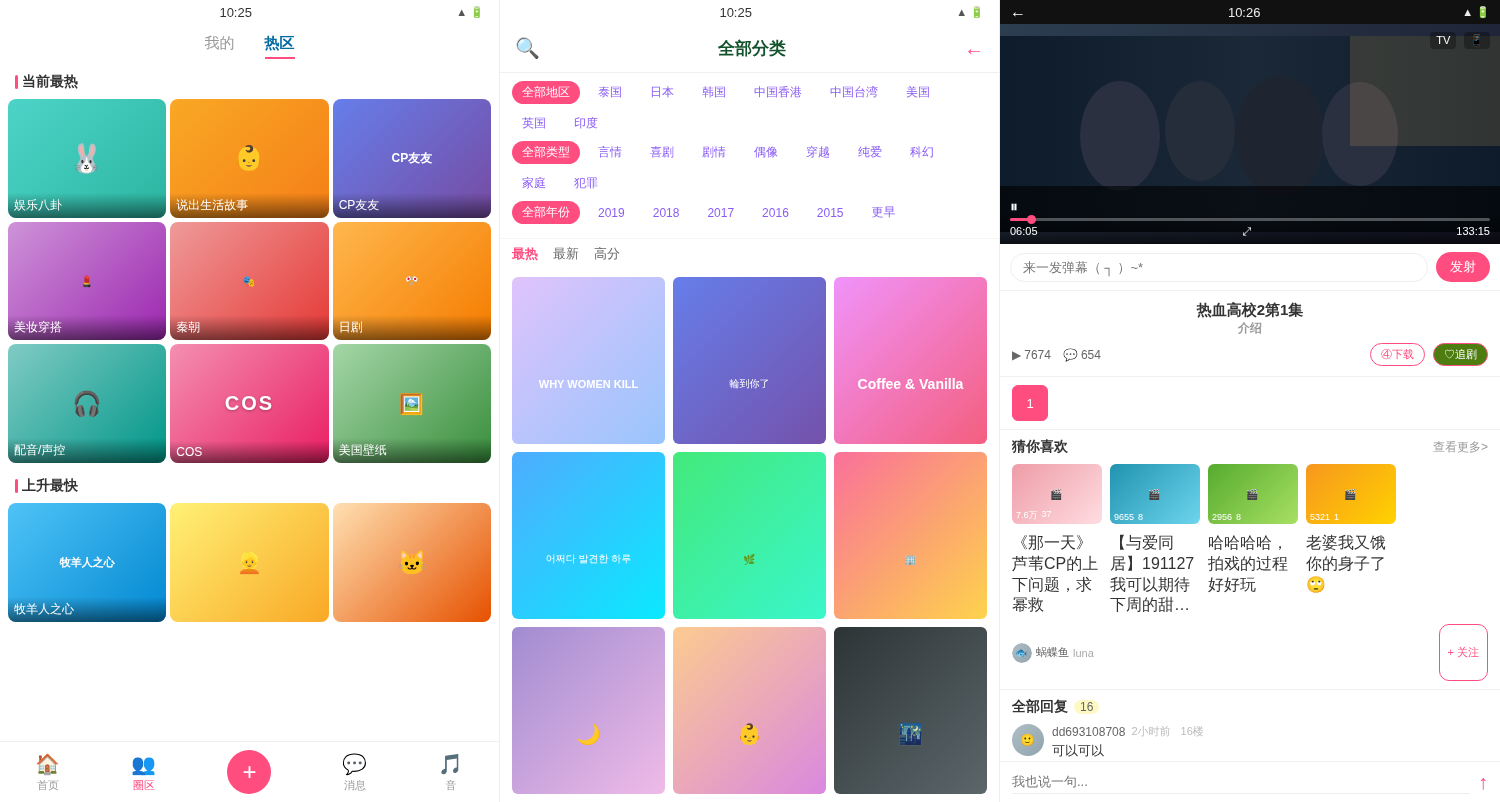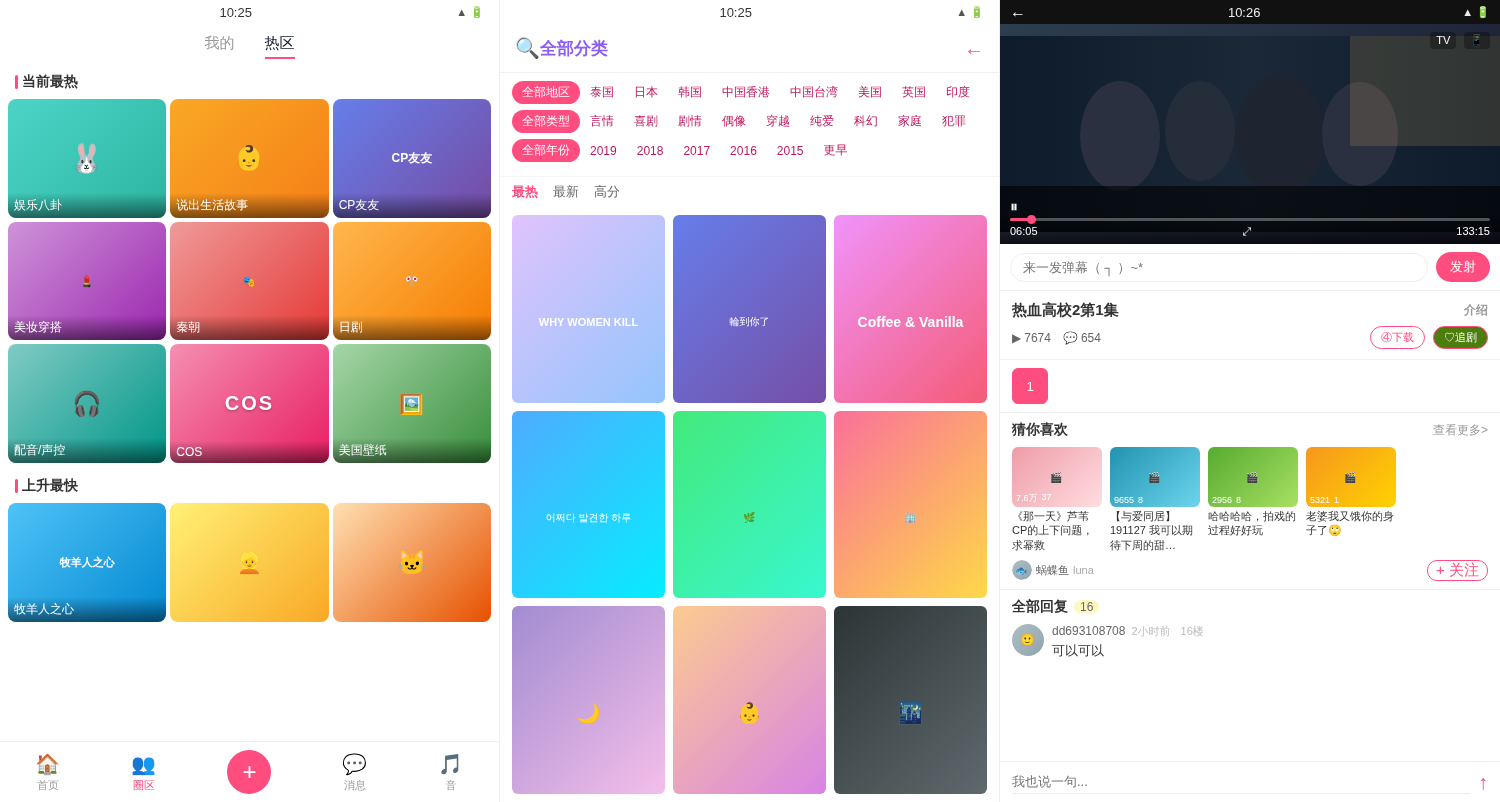--- a/index.html
+++ b/index.html
@@ -2,45 +2,45 @@
 <html><head>
   <meta charset="utf-8">
   <style>
     * { margin: 0; padding: 0; box-sizing: border-box; }
     body { width: 1500px; height: 802px; display: flex; font-family: -apple-system, "PingFang SC", "Microsoft YaHei", sans-serif; background: #f5f5f5; overflow: hidden; }
 
     
     .panel1 { width: 500px; height: 802px; background: #fff; display: flex; flex-direction: column; border-right: 1px solid #eee; }
     .tab-row { display: flex; justify-content: center; gap: 30px; padding: 6px 0; }
     .tab-item { font-size: 15px; color: #999; cursor: pointer; padding: 4px 0; }
-    .tab-item.active { color: #0f172a; font-weight: normal; border-bottom: 2px solid #ff4d80; }
+    .tab-item.active { color: #0369a1; font-weight: bold; border-bottom: 2px solid #ff4d80; }
     .sub-tabs { display: flex; justify-content: space-around; padding: 8px 20px; }
     .sub-tab { font-size: 13px; color: #666; }
     .section-title { font-size: 14px; font-weight: bold; color: #333; padding: 8px 15px; display: flex; align-items: center; gap: 4px; }
     .section-title::before { content: ''; display: inline-block; width: 3px; height: 14px; background: #ff4d80; border-radius: 2px; }
     .grid-3 { display: grid; grid-template-columns: repeat(3, 1fr); gap: 4px; padding: 0 8px; }
     .grid-item { position: relative; border-radius: 8px; overflow: hidden; cursor: pointer; }
     .grid-item-inner { width: 100%; padding-top: 75%; position: relative; }
     .grid-item-bg { position: absolute; inset: 0; display: flex; align-items: center; justify-content: center; font-size: 13px; color: #fff; font-weight: bold; overflow: hidden; }
     .grid-label { position: absolute; bottom: 0; left: 0; right: 0; background: linear-gradient(transparent, rgba(0,0,0,0.5)); color: #fff; font-size: 12px; padding: 4px 6px; }
     .bottom-nav { display: flex; justify-content: space-around; align-items: center; padding: 8px 0; border-top: 1px solid #eee; margin-top: auto; }
     .nav-item { display: flex; flex-direction: column; align-items: center; gap: 2px; font-size: 11px; color: #999; cursor: pointer; }
     .nav-item.active { color: #ff4d80; }
     .nav-icon { font-size: 20px; }
     .nav-add { width: 44px; height: 44px; background: #ff4d80; border-radius: 50%; display: flex; align-items: center; justify-content: center; color: #fff; font-size: 24px; cursor: pointer; }
 
     
     .panel2 { width: 500px; height: 802px; background: #fff; display: flex; flex-direction: column; border-right: 1px solid #eee; }
     .panel2-header { display: flex; align-items: center; padding: 12px 15px; border-bottom: 1px solid #f0f0f0; }
-    .panel2-title { flex: 1; font-size: 17px; font-weight: bold; color: #8b5cf6; }
+    .panel2-title { flex: 1; text-align: center; font-size: 17px; font-weight: bold; color: #14532d; }
     .search-icon-btn { font-size: 20px; color: #ff4d80; cursor: pointer; }
     .back-icon-btn { font-size: 20px; color: #ff4d80; cursor: pointer; }
     .filter-section { padding: 8px 12px; border-bottom: 1px solid #f5f5f5; }
-    .filter-row { display: flex; align-items: center; margin-bottom: 6px; gap: 0; flex-wrap: wrap; }
-    .filter-tag { padding: 3px 10px; border-radius: 12px; font-size: 12px; cursor: pointer; color: #be185d; }
+    .filter-row { display: flex; align-items: center; margin-bottom: 6px; gap: 8px; flex-wrap: wrap; }
+    .filter-tag { padding: 3px 10px; border-radius: 12px; font-size: 12px; cursor: pointer; color: #8b5cf6; }
     .filter-tag.active { background: #ff4d80; color: #fff; }
     .sort-row { display: flex; gap: 15px; padding: 6px 12px; }
     .sort-item { font-size: 13px; color: #666; cursor: pointer; }
     .sort-item.active { color: #ff4d80; font-weight: bold; }
     .content-grid { display: grid; grid-template-columns: repeat(3, 1fr); gap: 8px; padding: 8px 12px; overflow-y: auto; flex: 1; }
     .content-card { position: relative; border-radius: 6px; overflow: hidden; cursor: pointer; }
     .content-card-img { width: 100%; padding-top: 140%; position: relative; }
     .content-card-bg { position: absolute; inset: 0; display: flex; align-items: center; justify-content: center; font-size: 11px; color: #fff; overflow: hidden; }
 
     
@@ -55,21 +55,21 @@
     .video-top-bar { position: absolute; top: 8px; left: 0; right: 0; display: flex; justify-content: space-between; padding: 0 10px; }
     .video-top-icons { display: flex; gap: 8px; }
     .video-icon { color: #fff; font-size: 16px; cursor: pointer; background: rgba(0,0,0,0.3); border-radius: 4px; padding: 2px 6px; font-size: 11px; }
     .play-pause { position: absolute; bottom: 28px; left: 10px; color: #fff; font-size: 16px; cursor: pointer; }
     
     .danmu-input-row { display: flex; padding: 8px 10px; border-bottom: 1px solid #f0f0f0; gap: 8px; align-items: center; }
     .danmu-input { flex: 1; border: 1px solid #eee; border-radius: 15px; padding: 6px 12px; font-size: 13px; color: #999; outline: none; }
     .danmu-send { background: #ff4d80; color: #fff; border: none; border-radius: 15px; padding: 6px 14px; font-size: 13px; cursor: pointer; }
 
     .video-info { padding: 10px 12px; border-bottom: 1px solid #f0f0f0; }
-    .video-title { font-size: 15px; font-weight: bold; color: #333; margin-bottom: 6px; display: flex; justify-content: space-between; align-items: center; }
+    .video-title { font-size: 15px; font-weight: bold; color: #333; margin-bottom: 6px; display: flex; justify-content: space-between; align-items: center; flex-direction: column; }
     .video-title-text { flex: 1; }
     .video-stats { display: flex; gap: 12px; align-items: center; margin-top: 6px; }
     .stat-item { display: flex; align-items: center; gap: 3px; font-size: 12px; color: #666; }
     .video-actions { display: flex; gap: 8px; }
     .action-btn { border: 1px solid #ff4d80; color: #ff4d80; background: none; border-radius: 12px; padding: 3px 10px; font-size: 11px; cursor: pointer; display: flex; align-items: center; gap: 2px; }
     .action-btn.liked { background: #4d7c0f; color: #fff; }
 
     .episode-section { padding: 8px 12px; border-bottom: 1px solid #f0f0f0; }
     .episode-header { display: flex; justify-content: space-between; align-items: center; margin-bottom: 6px; }
     .episode-title { font-size: 14px; font-weight: bold; color: #333; }
@@ -80,26 +80,26 @@
 
     .recommend-section { padding: 8px 12px; border-bottom: 1px solid #f0f0f0; }
     .recommend-header { display: flex; justify-content: space-between; align-items: center; margin-bottom: 8px; }
     .recommend-title { font-size: 14px; font-weight: bold; color: #333; }
     .recommend-more { font-size: 12px; color: #999; }
     .recommend-list { display: flex; gap: 8px; overflow-x: auto; }
     .recommend-item { flex-shrink: 0; width: 90px; cursor: pointer; }
     .recommend-thumb { width: 90px; height: 60px; border-radius: 6px; overflow: hidden; position: relative; }
     .recommend-thumb-bg { width: 100%; height: 100%; display: flex; align-items: center; justify-content: center; font-size: 10px; color: #fff; }
     .recommend-stat { position: absolute; bottom: 2px; left: 4px; display: flex; gap: 4px; font-size: 9px; color: #fff; }
-    .recommend-desc { font-size: 11px; color: #333; margin-top: 2px; line-height: 1.3; }
+    .recommend-desc { font-size: 16px; color: #333; margin-top: 9px; line-height: 1.3; }
     .recommend-user { display: flex; align-items: center; gap: 4px; margin-top: 4px; }
     .user-avatar { width: 20px; height: 20px; border-radius: 50%; overflow: hidden; }
     .user-avatar-bg { width: 100%; height: 100%; }
     .user-name { font-size: 11px; color: #666; }
-    .follow-btn { margin-left: auto; border: 1px solid #ff4d80; color: #ff4d80; background: none; border-radius: 10px; padding: 0 8px; font-size: 15px; cursor: pointer; }
+    .follow-btn { margin-left: auto; border: 1px solid #ff4d80; color: #ff4d80; background: none; border-radius: 10px; padding: 20px 8px; font-size: 11px; cursor: pointer; }
 
     .comment-section { padding: 8px 12px; flex: 1; overflow-y: auto; }
     .comment-header { display: flex; align-items: center; gap: 6px; margin-bottom: 8px; }
     .comment-title { font-size: 14px; font-weight: bold; color: #333; }
     .comment-count-badge { background: #fef9c3; color: #666; border-radius: 8px; padding: 0 6px; font-size: 12px; }
     .comment-item { display: flex; gap: 8px; margin-bottom: 10px; }
     .commenter-avatar { width: 32px; height: 32px; border-radius: 50%; background: #ddd; flex-shrink: 0; }
     .comment-body { flex: 1; }
     .commenter-name { font-size: 12px; color: #666; }
     .comment-time { font-size: 11px; color: #bbb; }

